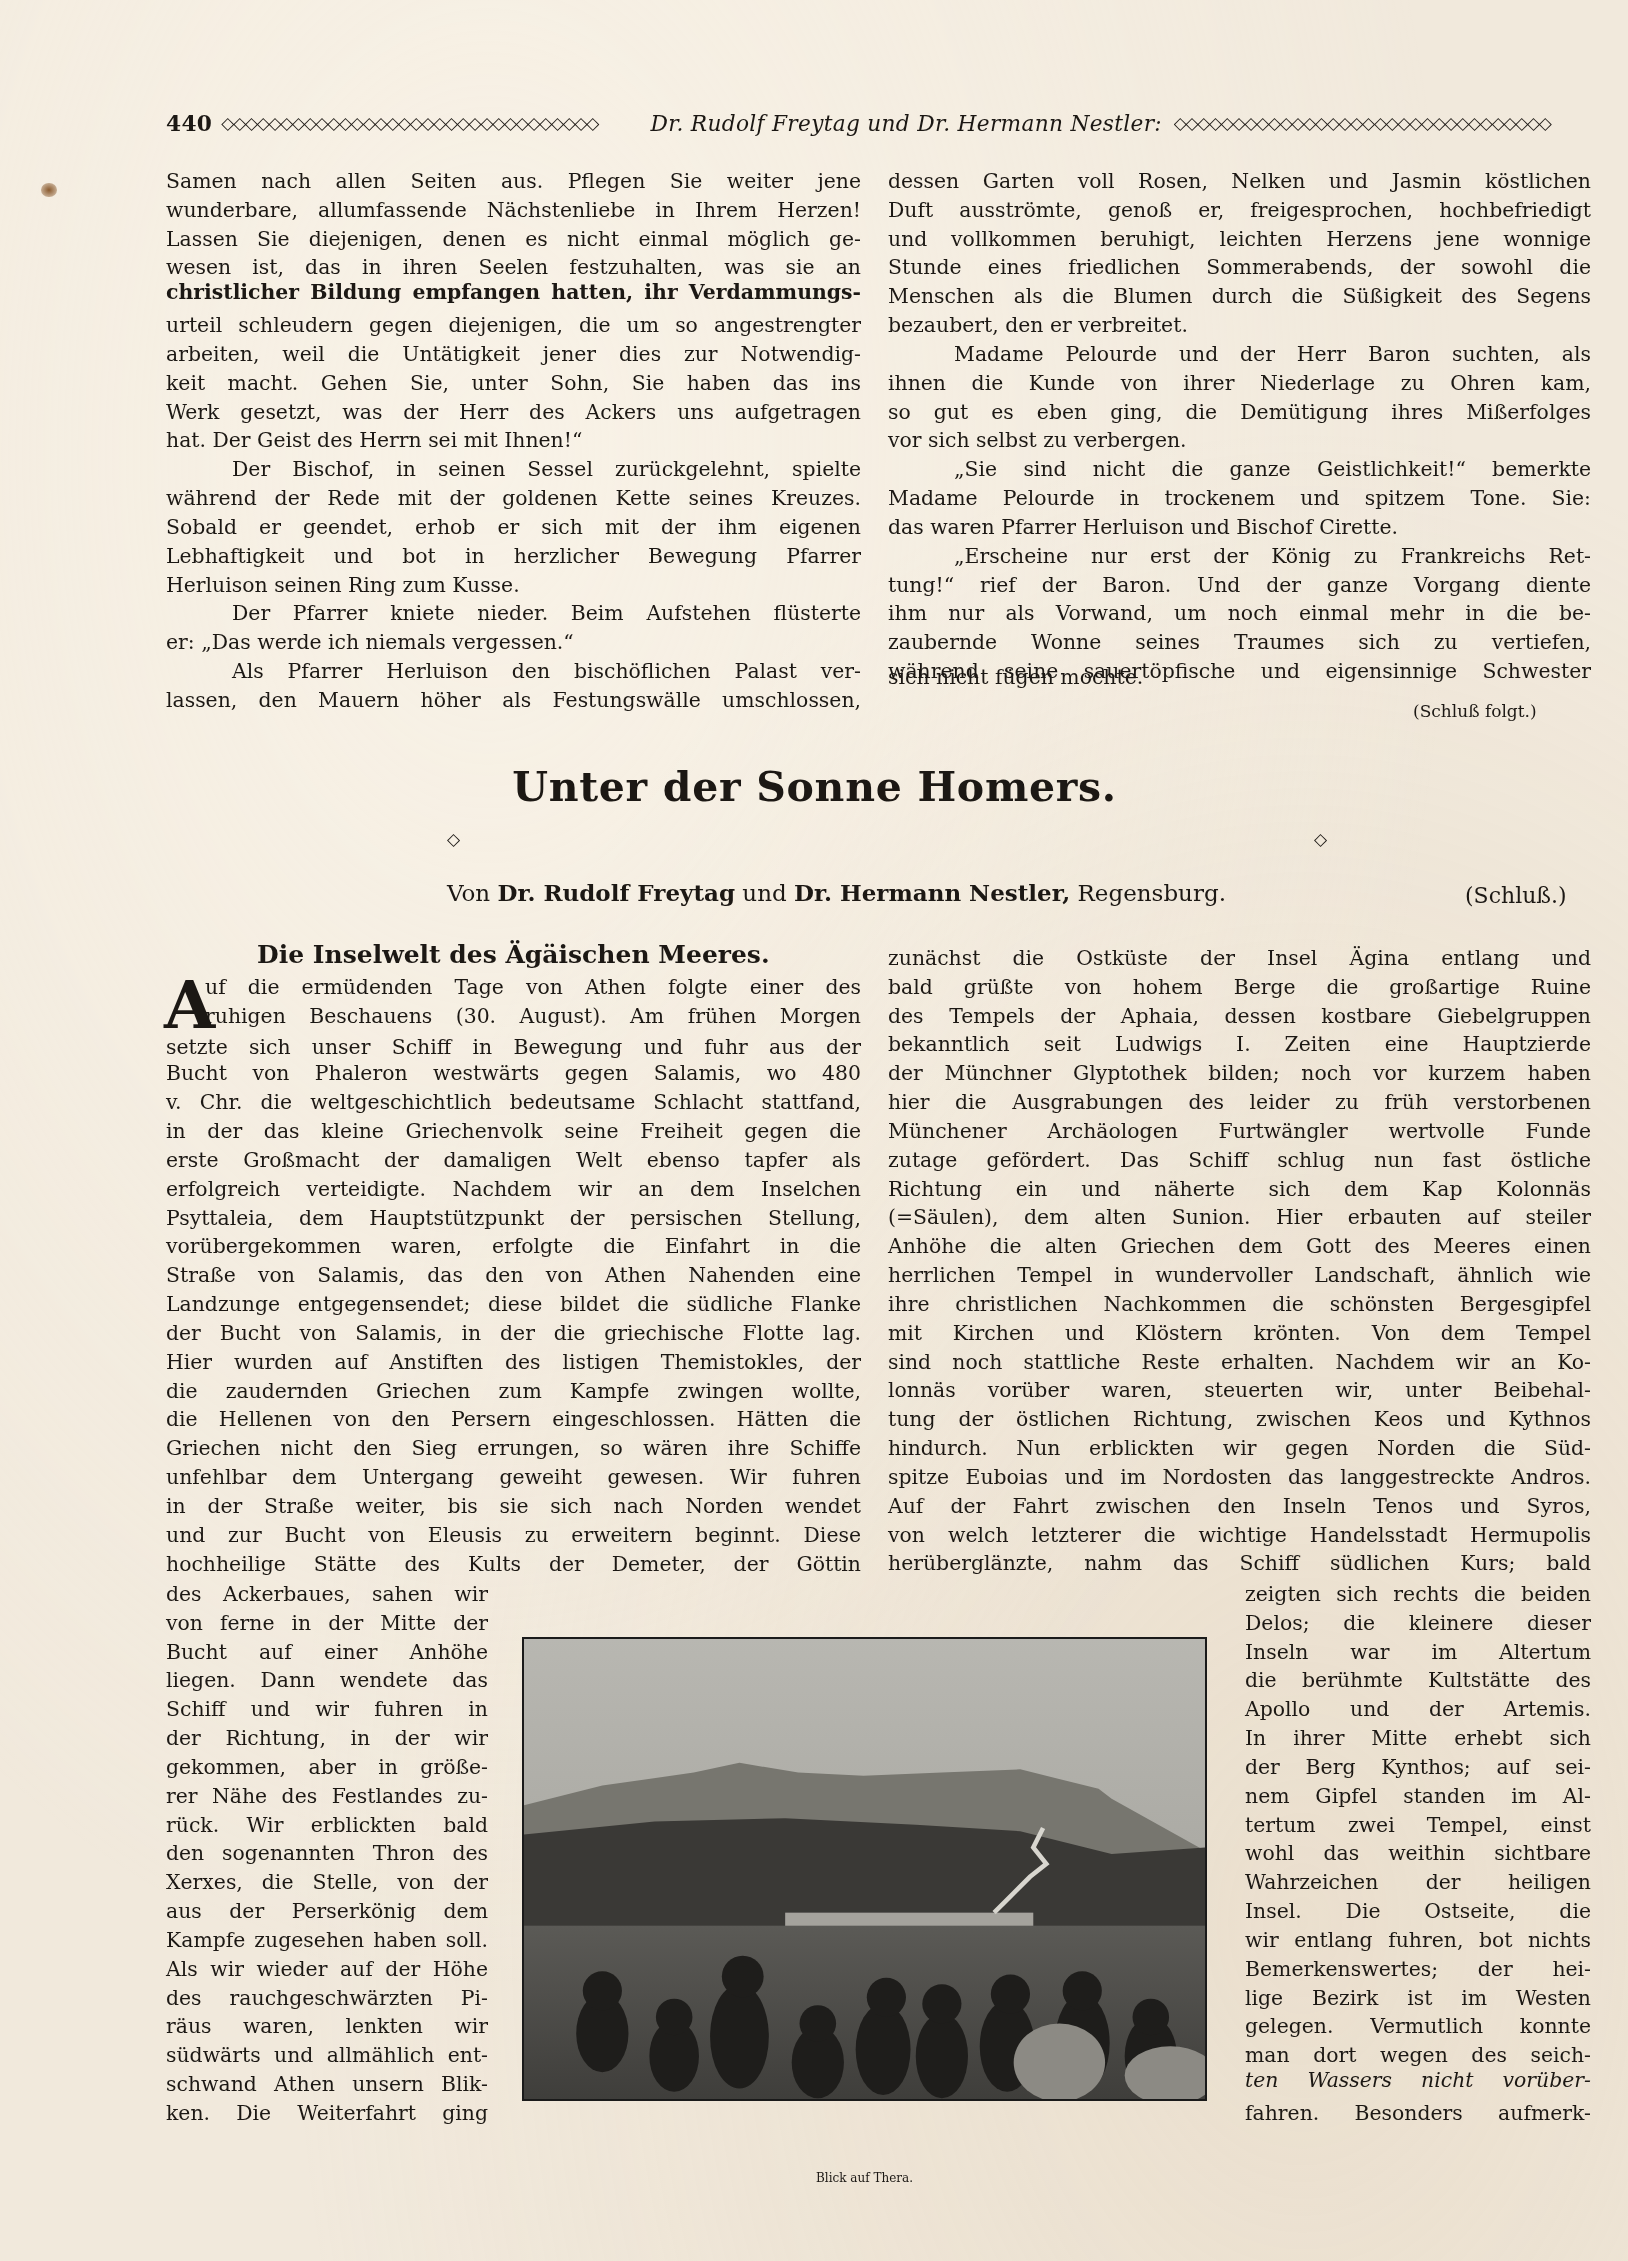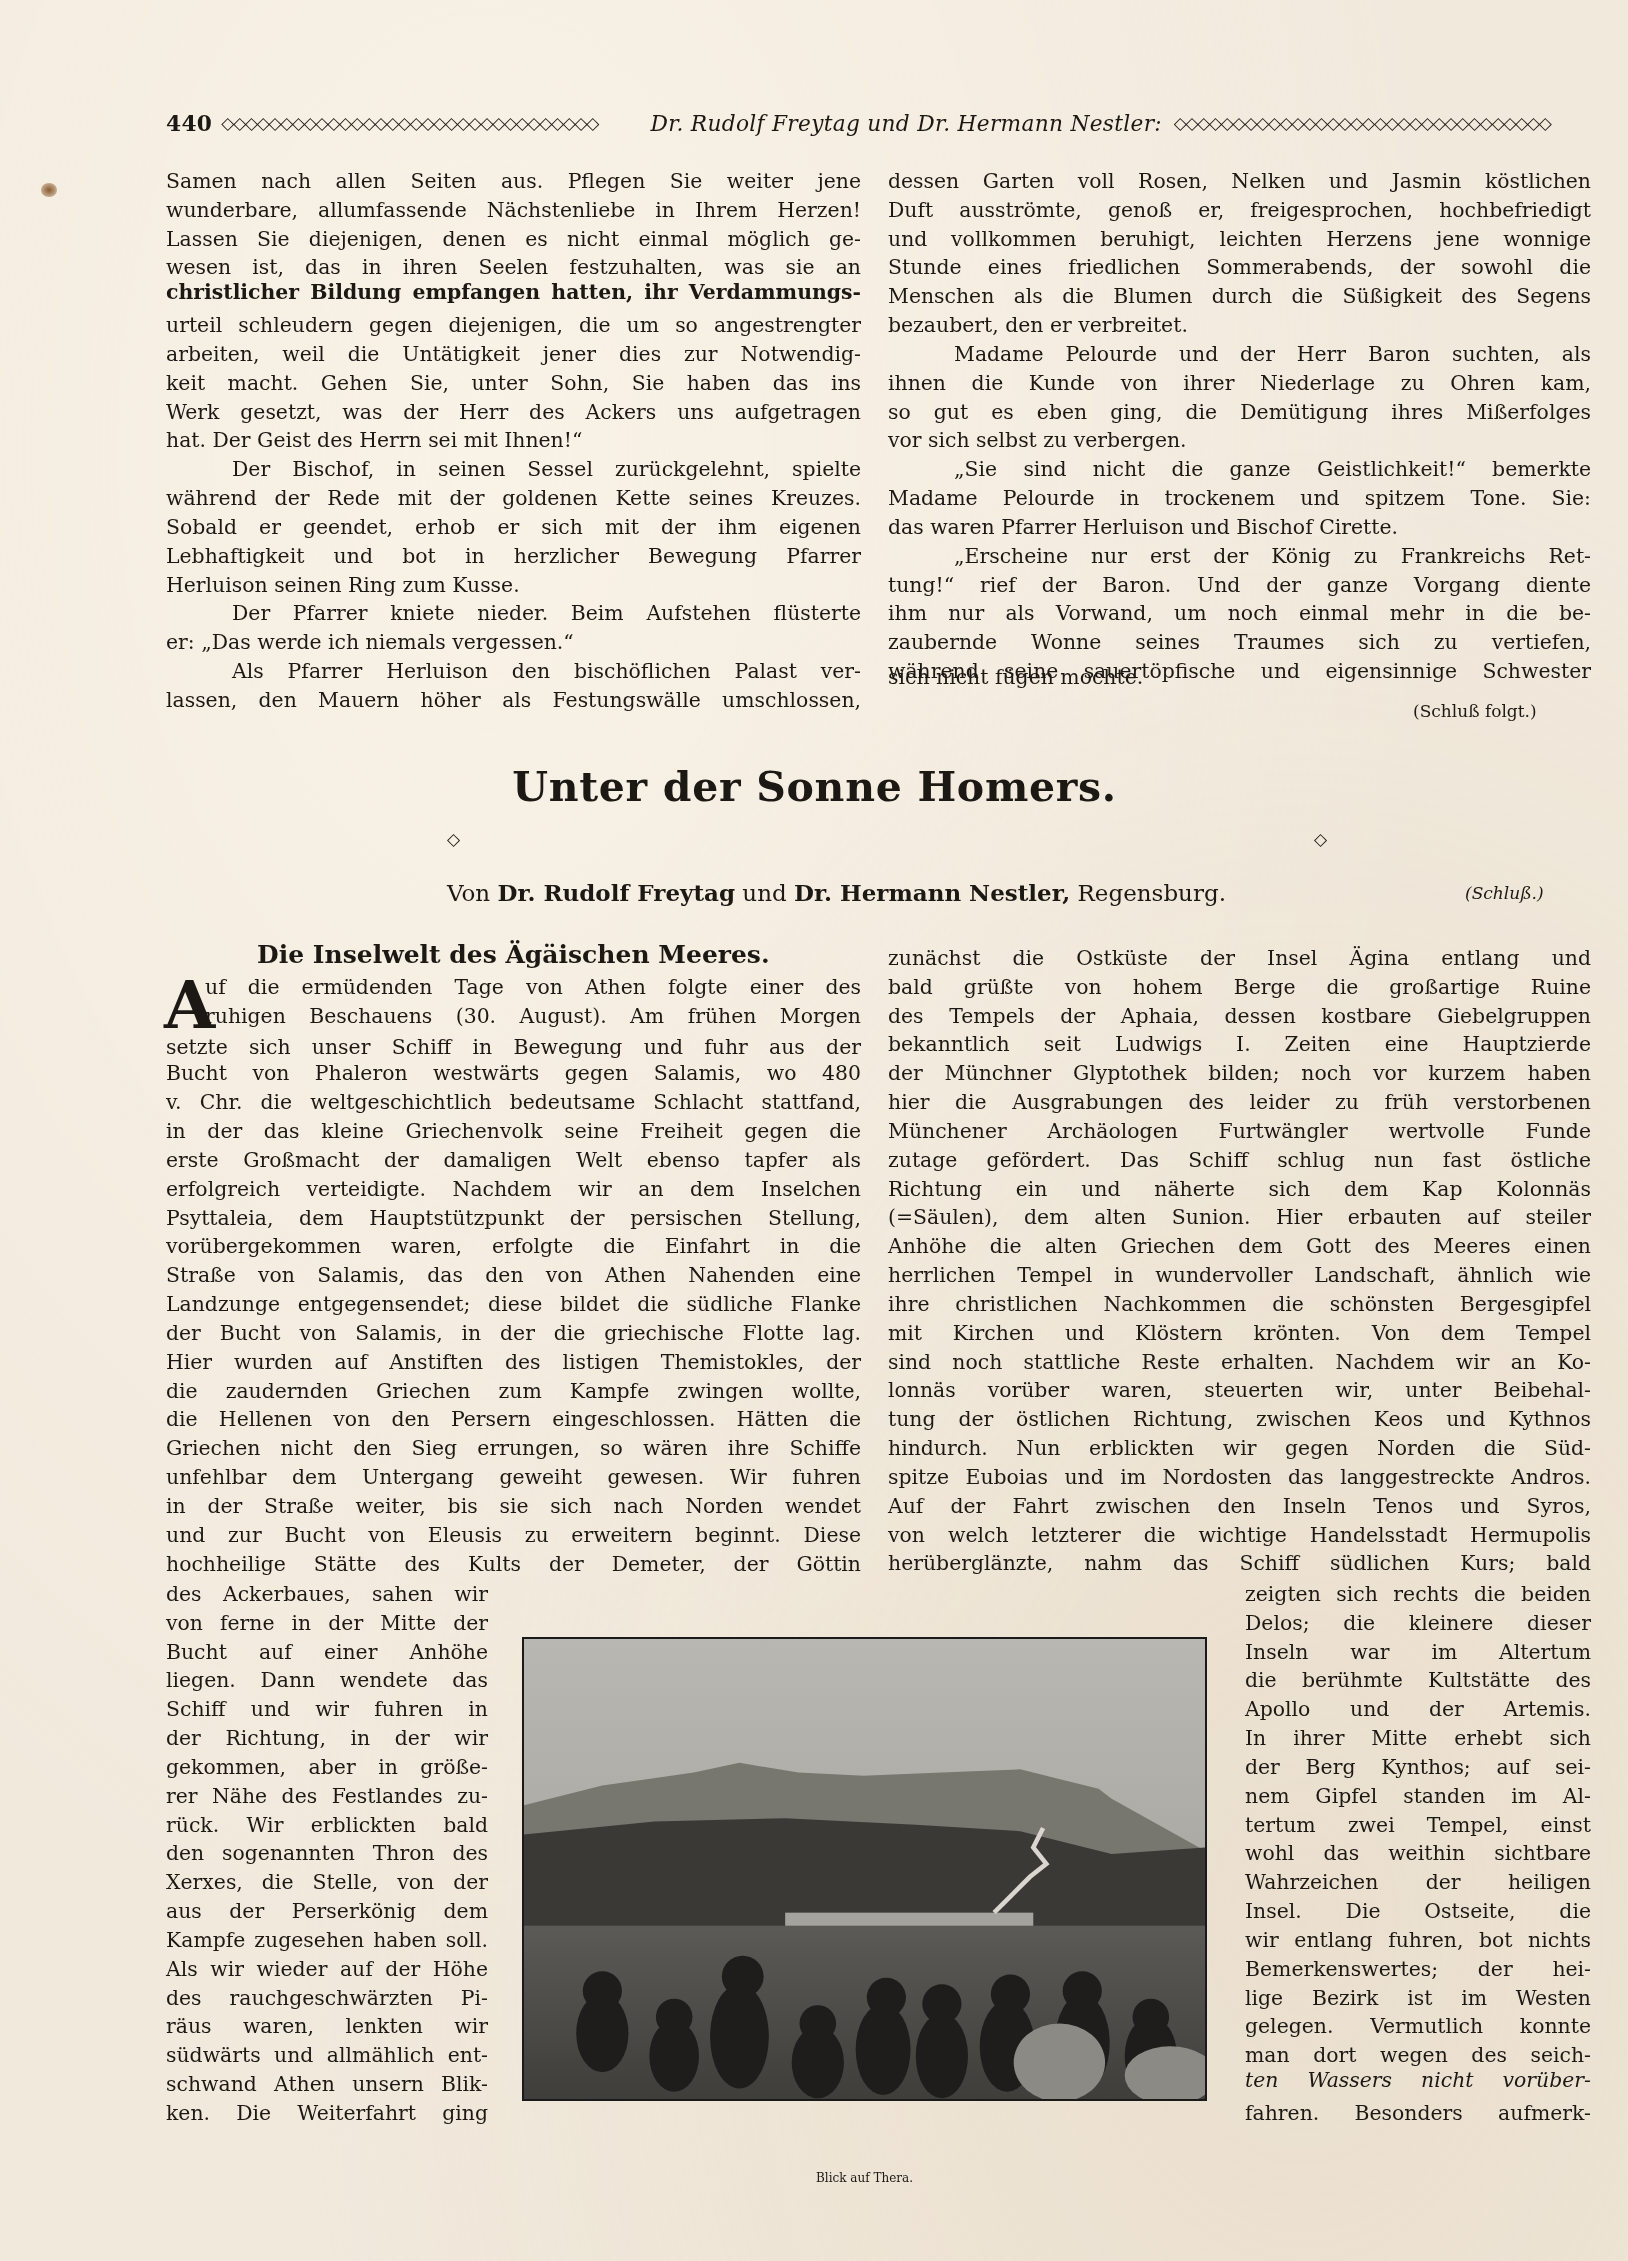--- a/index.html
+++ b/index.html
@@ -27,21 +27,21 @@
   .line.indent { padding-left: 66px; box-sizing: border-box; }
   .fin { position: absolute; font-size: 17px; }
   .article-title { position: absolute; left: 0; width: 1629px; top: 763px;
     text-align: center; font-size: 41px; font-weight: bold; letter-spacing: 0.7px; }
   .subtitle { position: absolute; left: 447px; width: 880px; top: 829px;
     display: flex; justify-content: space-between; align-items: center;
     font-size: 26px; font-weight: bold; }
   .subtitle .dia { font-size: 17px; font-weight: normal; }
   .byline { position: absolute; left: 447px; top: 879px; font-size: 23px; text-align: right; }
   .byline b { font-weight: bold; }
-  .schluss { position: absolute; left: 1465px; top: 883px; font-size: 17px; font-style: italic; }
+  .schluss { position: absolute; left: 1465px; top: 883px; font-size: 22px; }
   .section-head { position: absolute; left: 257px; top: 940px; font-size: 25px; font-weight: bold; }
   .dropcap { position: absolute; left: 164px; top: 974px; font-size: 66px; line-height: 63px;
     font-weight: bold; font-family: "DejaVu Serif", serif; }
   .photo { position: absolute; left: 522px; top: 1637px; width: 685px; height: 464px;
     border: 2px solid #1a1a1a; box-sizing: border-box; overflow: hidden; background: #8f8f8c; }
   .photo svg { display: block; width: 100%; height: 100%; }
   .caption { position: absolute; left: 522px; width: 685px; top: 2123px;
     text-align: center; font-size: 12px; margin-top: 48px; }
 </style>
 </head>

